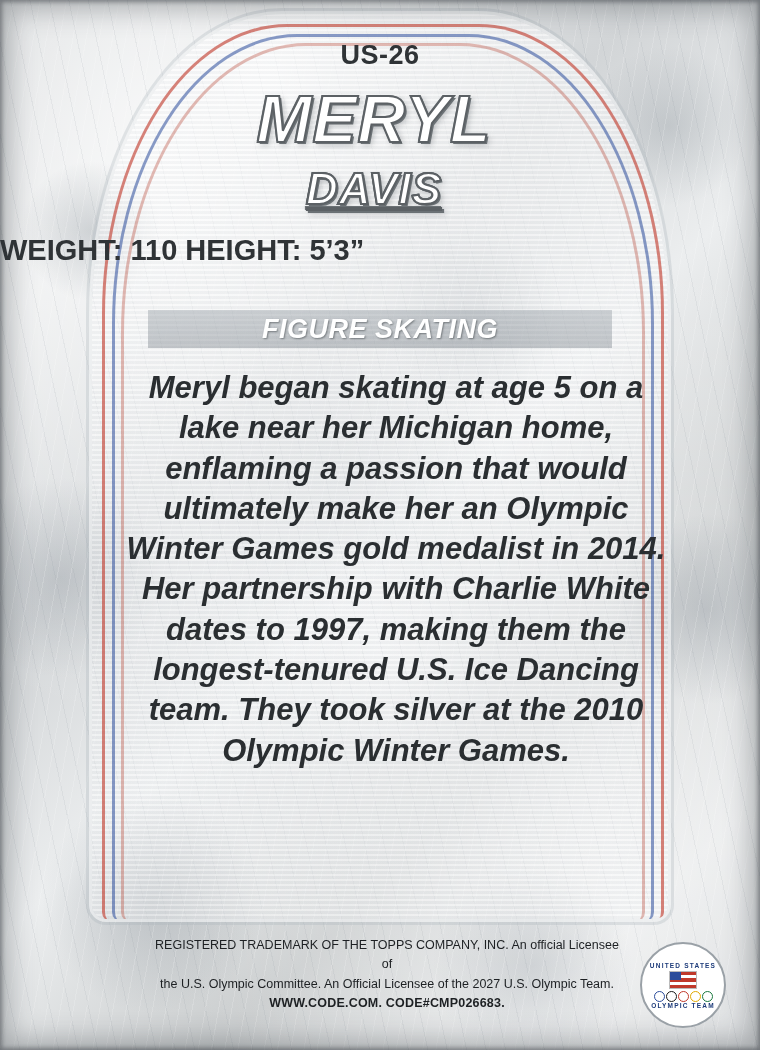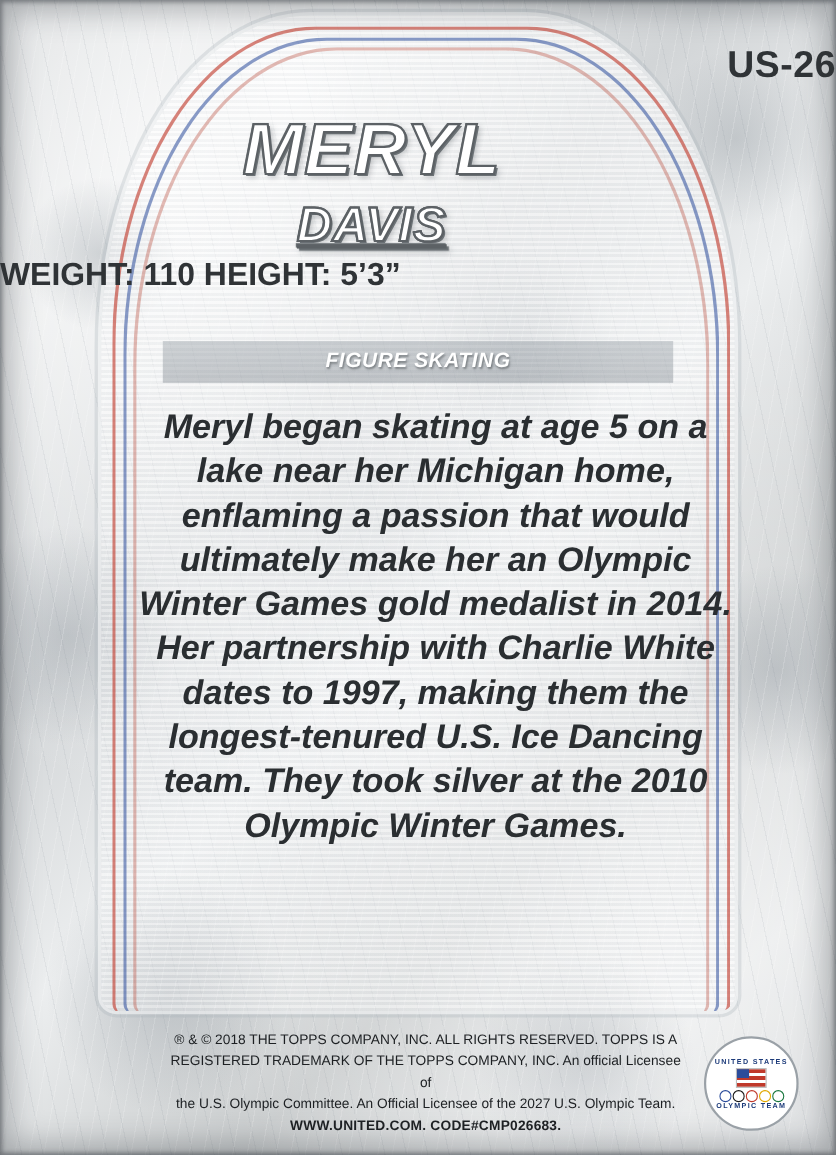--- a/index.html
+++ b/index.html
@@ -108,43 +108,44 @@
     width: 760px;
     height: 1050px;
     z-index: 5;
   }
 
   .card-number {
     position: absolute;
     top: 40px;
     left: 0;
     width: 760px;
-    text-align: right;
-    font-size: 34px;
+    text-align: center;
+    font-size: 27px;
     font-weight: bold;
     letter-spacing: .5px;
     color: #2f3336;
   }
 
   .player-name {
     position: absolute;
-    top: 104px;
+    top: 88px;
     left: 0;
     width: 676px;
     text-align: center;
     color: #ffffff;
     font-weight: bold;
     font-style: italic;
     line-height: 0.96;
     -webkit-text-stroke: 2px #5c6165;
     text-shadow:
        2px 2px 0 #6b7175,
       -1px -1px 0 #6b7175,
        3px 3px 6px rgba(70,75,80,0.35);
     letter-spacing: 1px;
+    padding-left: 36px;
   }
   .player-name .first { font-size: 66px; display: block; }
   .player-name .last  { font-size: 44px; display: block; margin-top: 17px; text-decoration: underline; }
 
   .vitals {
     position: absolute;
     top: 232px;
     left: 0;
     width: 760px;
     text-align: left;
@@ -163,21 +164,21 @@
     height: 38px;
     background: linear-gradient(180deg, rgba(150,158,165,0.42), rgba(120,128,136,0.40));
     display: flex;
     align-items: center;
     justify-content: center;
   }
   .sport-band span {
     color: #ffffff;
     font-weight: bold;
     font-style: italic;
-    font-size: 19px;
+    font-size: 27px;
     letter-spacing: .5px;
     text-shadow: 1px 1px 2px rgba(60,65,70,0.55);
   }
 
   .bio {
     position: absolute;
     top: 368px;
     left: 110px;
     width: 540px;
     text-align: center;
@@ -294,24 +295,23 @@
     <div class="sport-band">
       <span>FIGURE SKATING</span>
     </div>
 
     <div class="bio">Meryl began skating at age 5 on a lake near her Michigan home, enflaming a passion that would ultimately make her an Olympic Winter Games gold medalist in 2014. Her partnership with Charlie White dates to 1997, making them the longest-tenured U.S. Ice Dancing team. They took silver at the 2010 Olympic Winter Games.</div>
 
     <div class="footer">
 
 
       <div class="legal">
-        <div>® &amp; © 2018 THE TOPPS COMPANY, INC. ALL RIGHTS RESERVED. TOPPS IS A</div>
         <div>REGISTERED TRADEMARK OF THE TOPPS COMPANY, INC. An official Licensee of</div>
         <div>the U.S. Olympic Committee. An Official Licensee of the 2027 U.S. Olympic Team.</div>
-        <div class="url">WWW.UNITED.COM. CODE#CMP026683.</div>
+        <div class="url">WWW.CODE.COM. CODE#CMP026683.</div>
       </div>
 
       <div class="usa-badge">
         <div class="top-text">UNITED STATES</div>
         <div class="flag"></div>
         <div class="rings">
           <div class="ring b"></div>
           <div class="ring k"></div>
           <div class="ring r"></div>
           <div class="ring y"></div>

